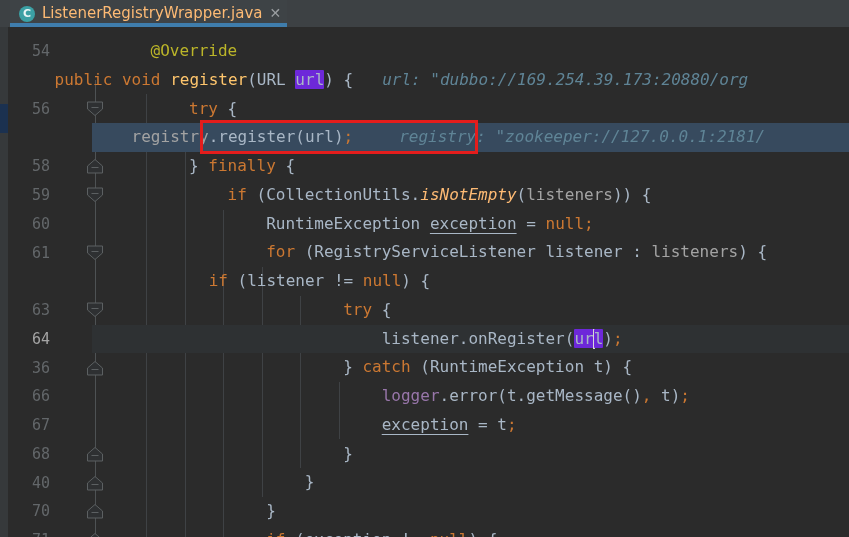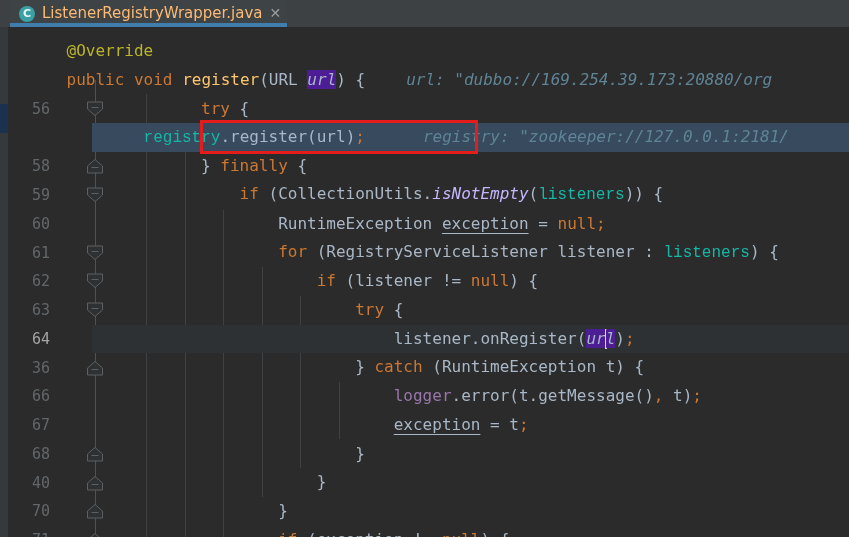--- a/index.html
+++ b/index.html
@@ -31,32 +31,32 @@
 
   .gut{position:relative;z-index:2;display:flex;align-items:center;flex:none;width:96px;height:100%;}
   .lnum{display:inline-block;width:42px;text-align:right;font:15px "DejaVu Sans Mono",monospace;color:#63676a;}
   .row.caretline .lnum{color:#a4a4a4;}
   .gicons{display:inline-flex;align-items:center;width:36px;padding-left:7px;}
   .impl{width:13px;height:13px;border-radius:50%;background:#43864a;color:#d8ead8;
         font:bold 9px/13px "DejaVu Sans",sans-serif;text-align:center;display:inline-block;}
   .uparrow{color:#c4524e;font:bold 15px/13px "DejaVu Sans",sans-serif;margin-left:1px;}
   .gfold{display:inline-flex;align-items:center;justify-content:center;width:18px;}
 
-  pre.code{position:relative;z-index:2;margin:16px;padding:0 0 0 4px;
+  pre.code{position:relative;z-index:2;margin:4px;padding:0 0 0 4px;
            font:16px/28.75px "DejaVu Sans Mono",monospace;color:#a9b7c6;white-space:pre;}
   .tk-kw{color:#cc7832;}
   .tk-ann{color:#bbb529;}
   .tk-decl{color:#ffc66d;}
-  .tk-stat{color:#c4b5fd;font-style:italic;}
-  .tk-fld{color:#14b8a6;font-family:Liberation Mono, monospace;}
+  .tk-stat{color:#fdba74;font-style:italic;}
+  .tk-fld{color:#a3a3a3;}
   .tk-fldi{color:#9876aa;}
   .tk-pun{color:#cc7832;}
   .tk-def{color:#a9b7c6;}
   .tk-und{color:#a9b7c6;text-decoration:underline;text-underline-offset:4px;}
-  .tk-hl{background:#4c1d95;border-radius:1px;font-style:italic;}
+  .tk-hl{background:#6d28d9;border-radius:1px;}
   .caret{display:inline-block;width:0;height:20px;border-left:2px solid #d8d8d8;
          vertical-align:text-top;margin-left:-1px;margin-right:-1px;}
 
   .hint{position:relative;z-index:2;font:italic 16px/28.75px "DejaVu Sans Mono",monospace;
         color:#5f8496;white-space:pre;margin-left:25px;}
   .row.exec .hint{margin-left:42px;}
 
   .anno-box{position:absolute;left:192px;top:93px;width:278px;height:34px;
             border:3px solid #e41d1c;z-index:3;}
 </style>
@@ -80,20 +80,25 @@
     <div class="fold-connector"></div>
     <div class="guide" style="left:138px;top:67px;height:443px;"></div>
     <div class="guide" style="left:177px;top:96px;height:414px;"></div>
     <div class="guide" style="left:215px;top:183px;height:327px;"></div>
     <div class="guide" style="left:254px;top:240px;height:230px;"></div>
     <div class="guide" style="left:292px;top:269px;height:172px;"></div>
     <div class="guide" style="left:331px;top:298px;height:28px;"></div>
     <div class="guide" style="left:331px;top:355px;height:57px;"></div>
     <div class="anno-box"></div>
   <div class="row">
+        <div class="gut">
+          <span class="lnum">54</span>
+          <span class="gicons"></span>
+          <span class="gfold"></span>
+        </div>
         <pre class="code">    <span class="tk-ann">@Override</span></pre>
       </div>
       <div class="row">
         <pre class="code">    <span class="tk-kw">public void </span><span class="tk-decl">register</span><span class="tk-def">(URL </span><span class="tk-def tk-hl">url</span><span class="tk-def">) {</span></pre>
         <span class="hint">url: "dubbo://169.254.39.173:20880/org</span>
       </div>
       <div class="row">
         <div class="gut">
           <span class="lnum">56</span>
           <span class="gicons"></span>
@@ -151,30 +156,20 @@
           <span class="gfold">
             <svg width="18" height="16" viewBox="0 0 18 16">
               <polygon points="1.5,1 16.5,1 16.5,8 9,14.5 1.5,8" fill="#2e3032" stroke="#5c6062"></polygon>
               <line x1="5.5" y1="6.5" x2="12.5" y2="6.5" stroke="#5c6062"></line>
             </svg>
           </span>
         </div>
         <pre class="code">                <span class="tk-kw">for</span><span class="tk-def"> (RegistryServiceListener listener : </span><span class="tk-fld">listeners</span><span class="tk-def">) {</span></pre>
       </div>
       <div class="row">
-        <div class="gut">
-          <span class="lnum">62</span>
-          <span class="gicons"></span>
-          <span class="gfold">
-            <svg width="18" height="16" viewBox="0 0 18 16">
-              <polygon points="1.5,1 16.5,1 16.5,8 9,14.5 1.5,8" fill="#2e3032" stroke="#5c6062"></polygon>
-              <line x1="5.5" y1="6.5" x2="12.5" y2="6.5" stroke="#5c6062"></line>
-            </svg>
-          </span>
-        </div>
         <pre class="code">                    <span class="tk-kw">if</span><span class="tk-def"> (listener != </span><span class="tk-kw">null</span><span class="tk-def">) {</span></pre>
       </div>
       <div class="row">
         <div class="gut">
           <span class="lnum">63</span>
           <span class="gicons"></span>
           <span class="gfold">
             <svg width="18" height="16" viewBox="0 0 18 16">
               <polygon points="1.5,1 16.5,1 16.5,8 9,14.5 1.5,8" fill="#2e3032" stroke="#5c6062"></polygon>
               <line x1="5.5" y1="6.5" x2="12.5" y2="6.5" stroke="#5c6062"></line>

